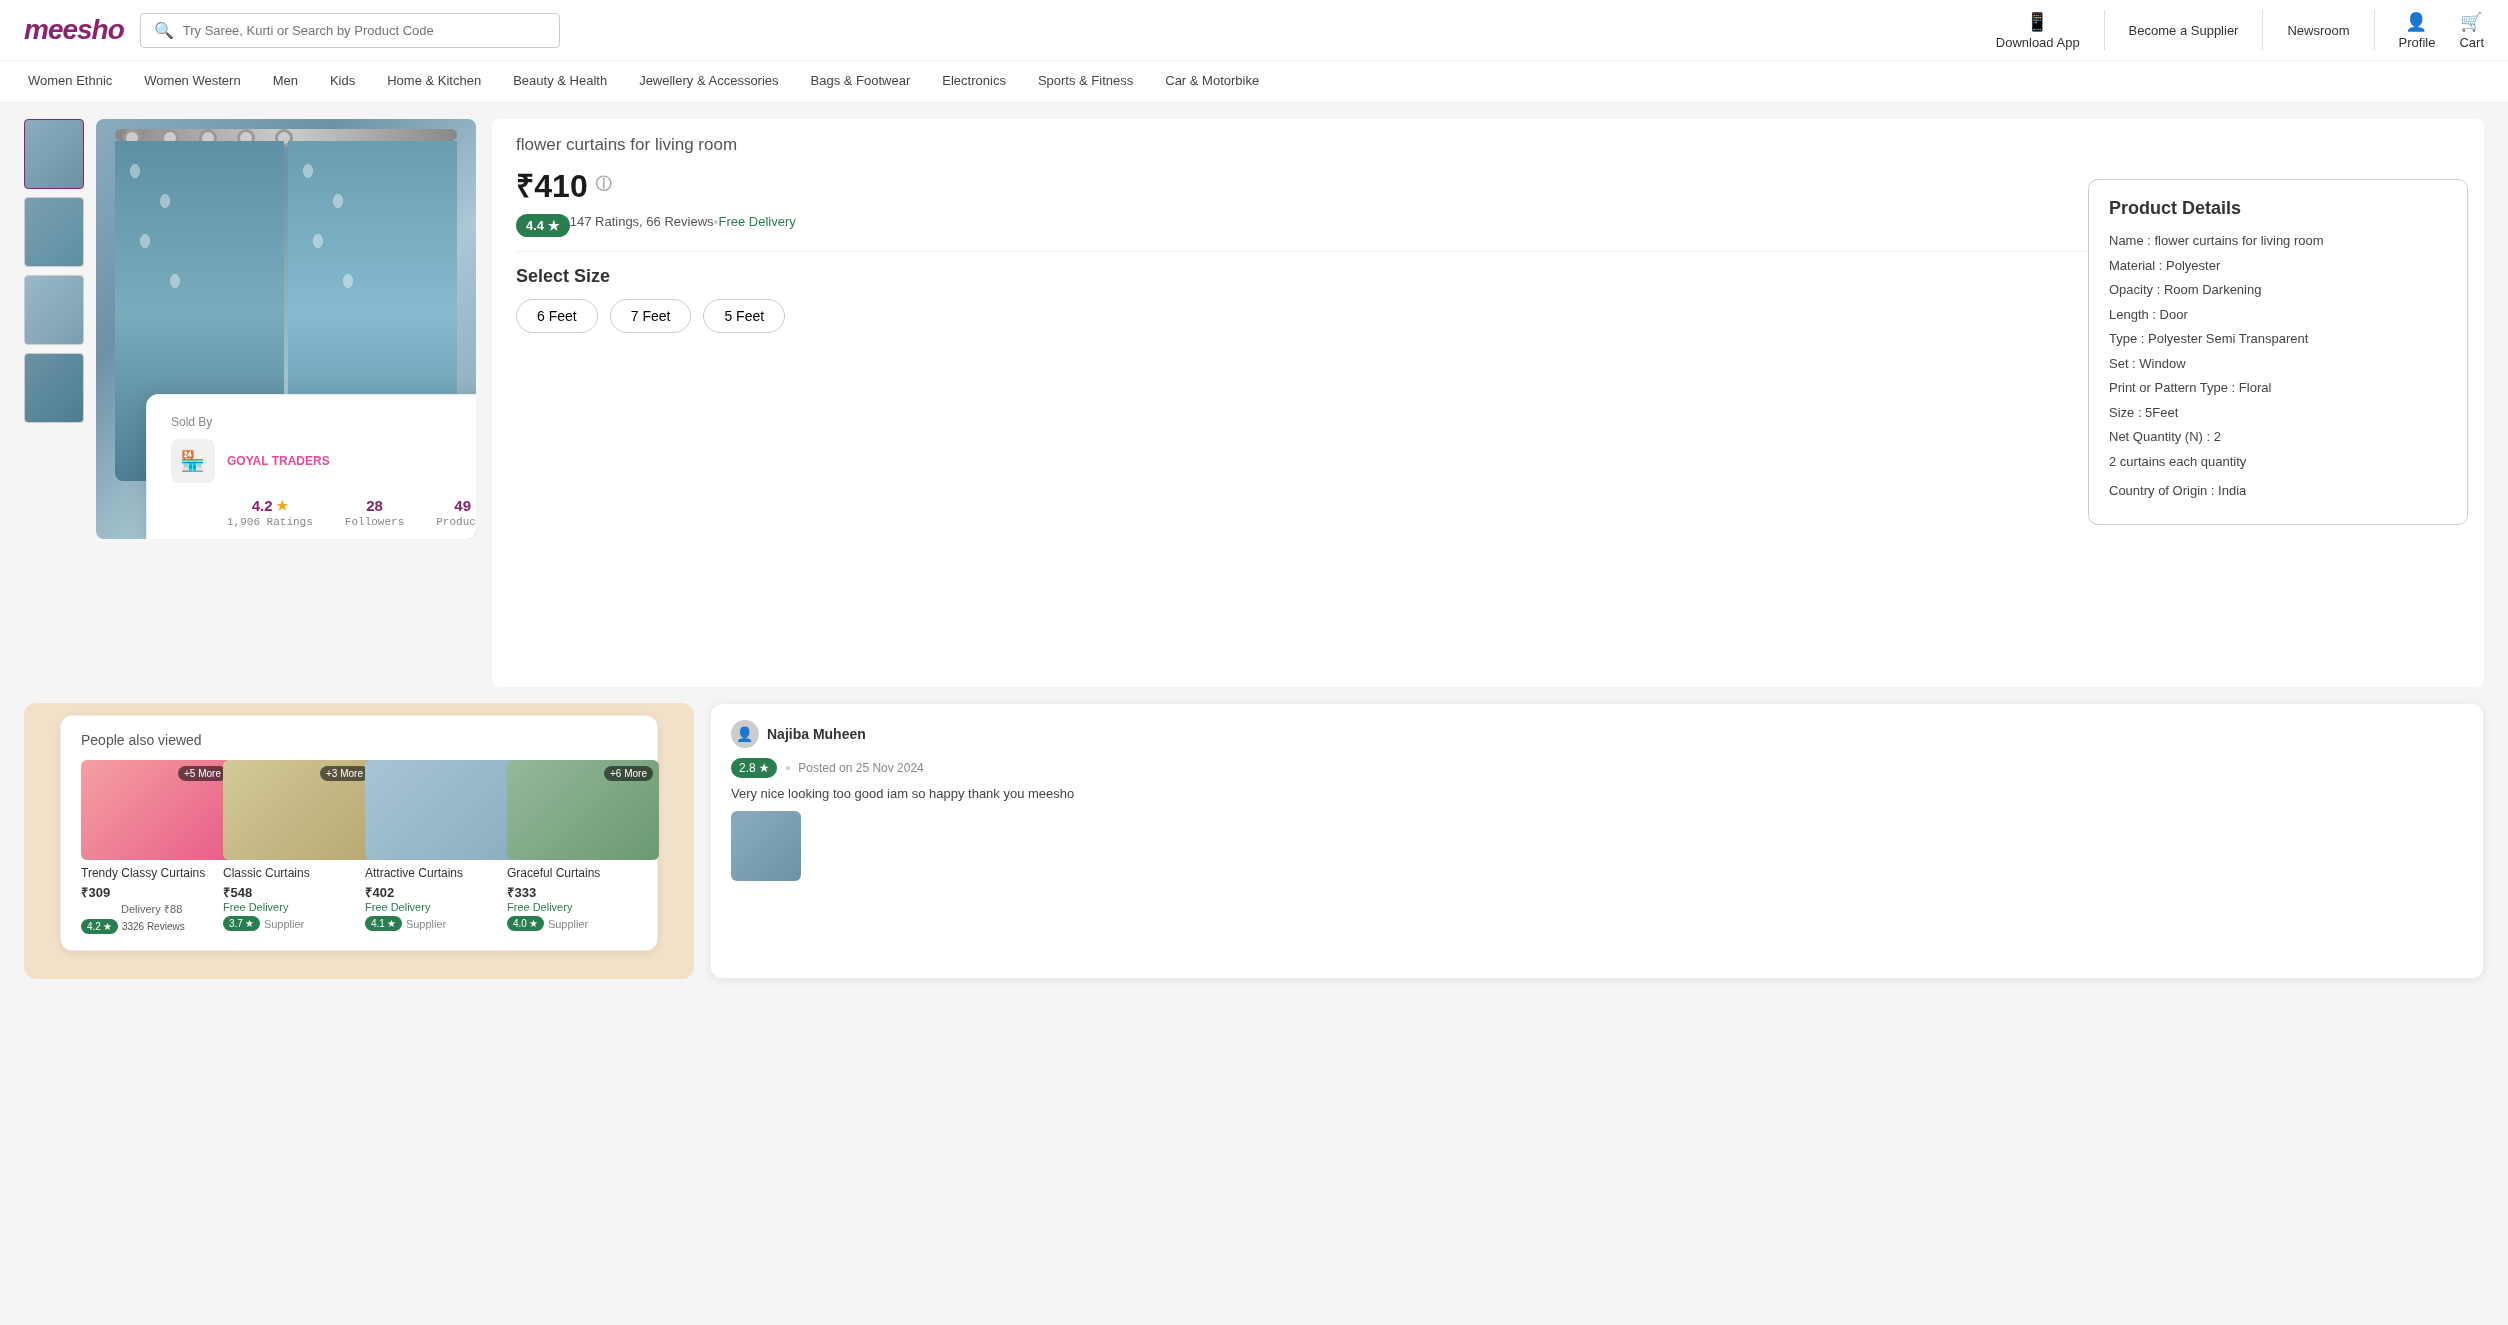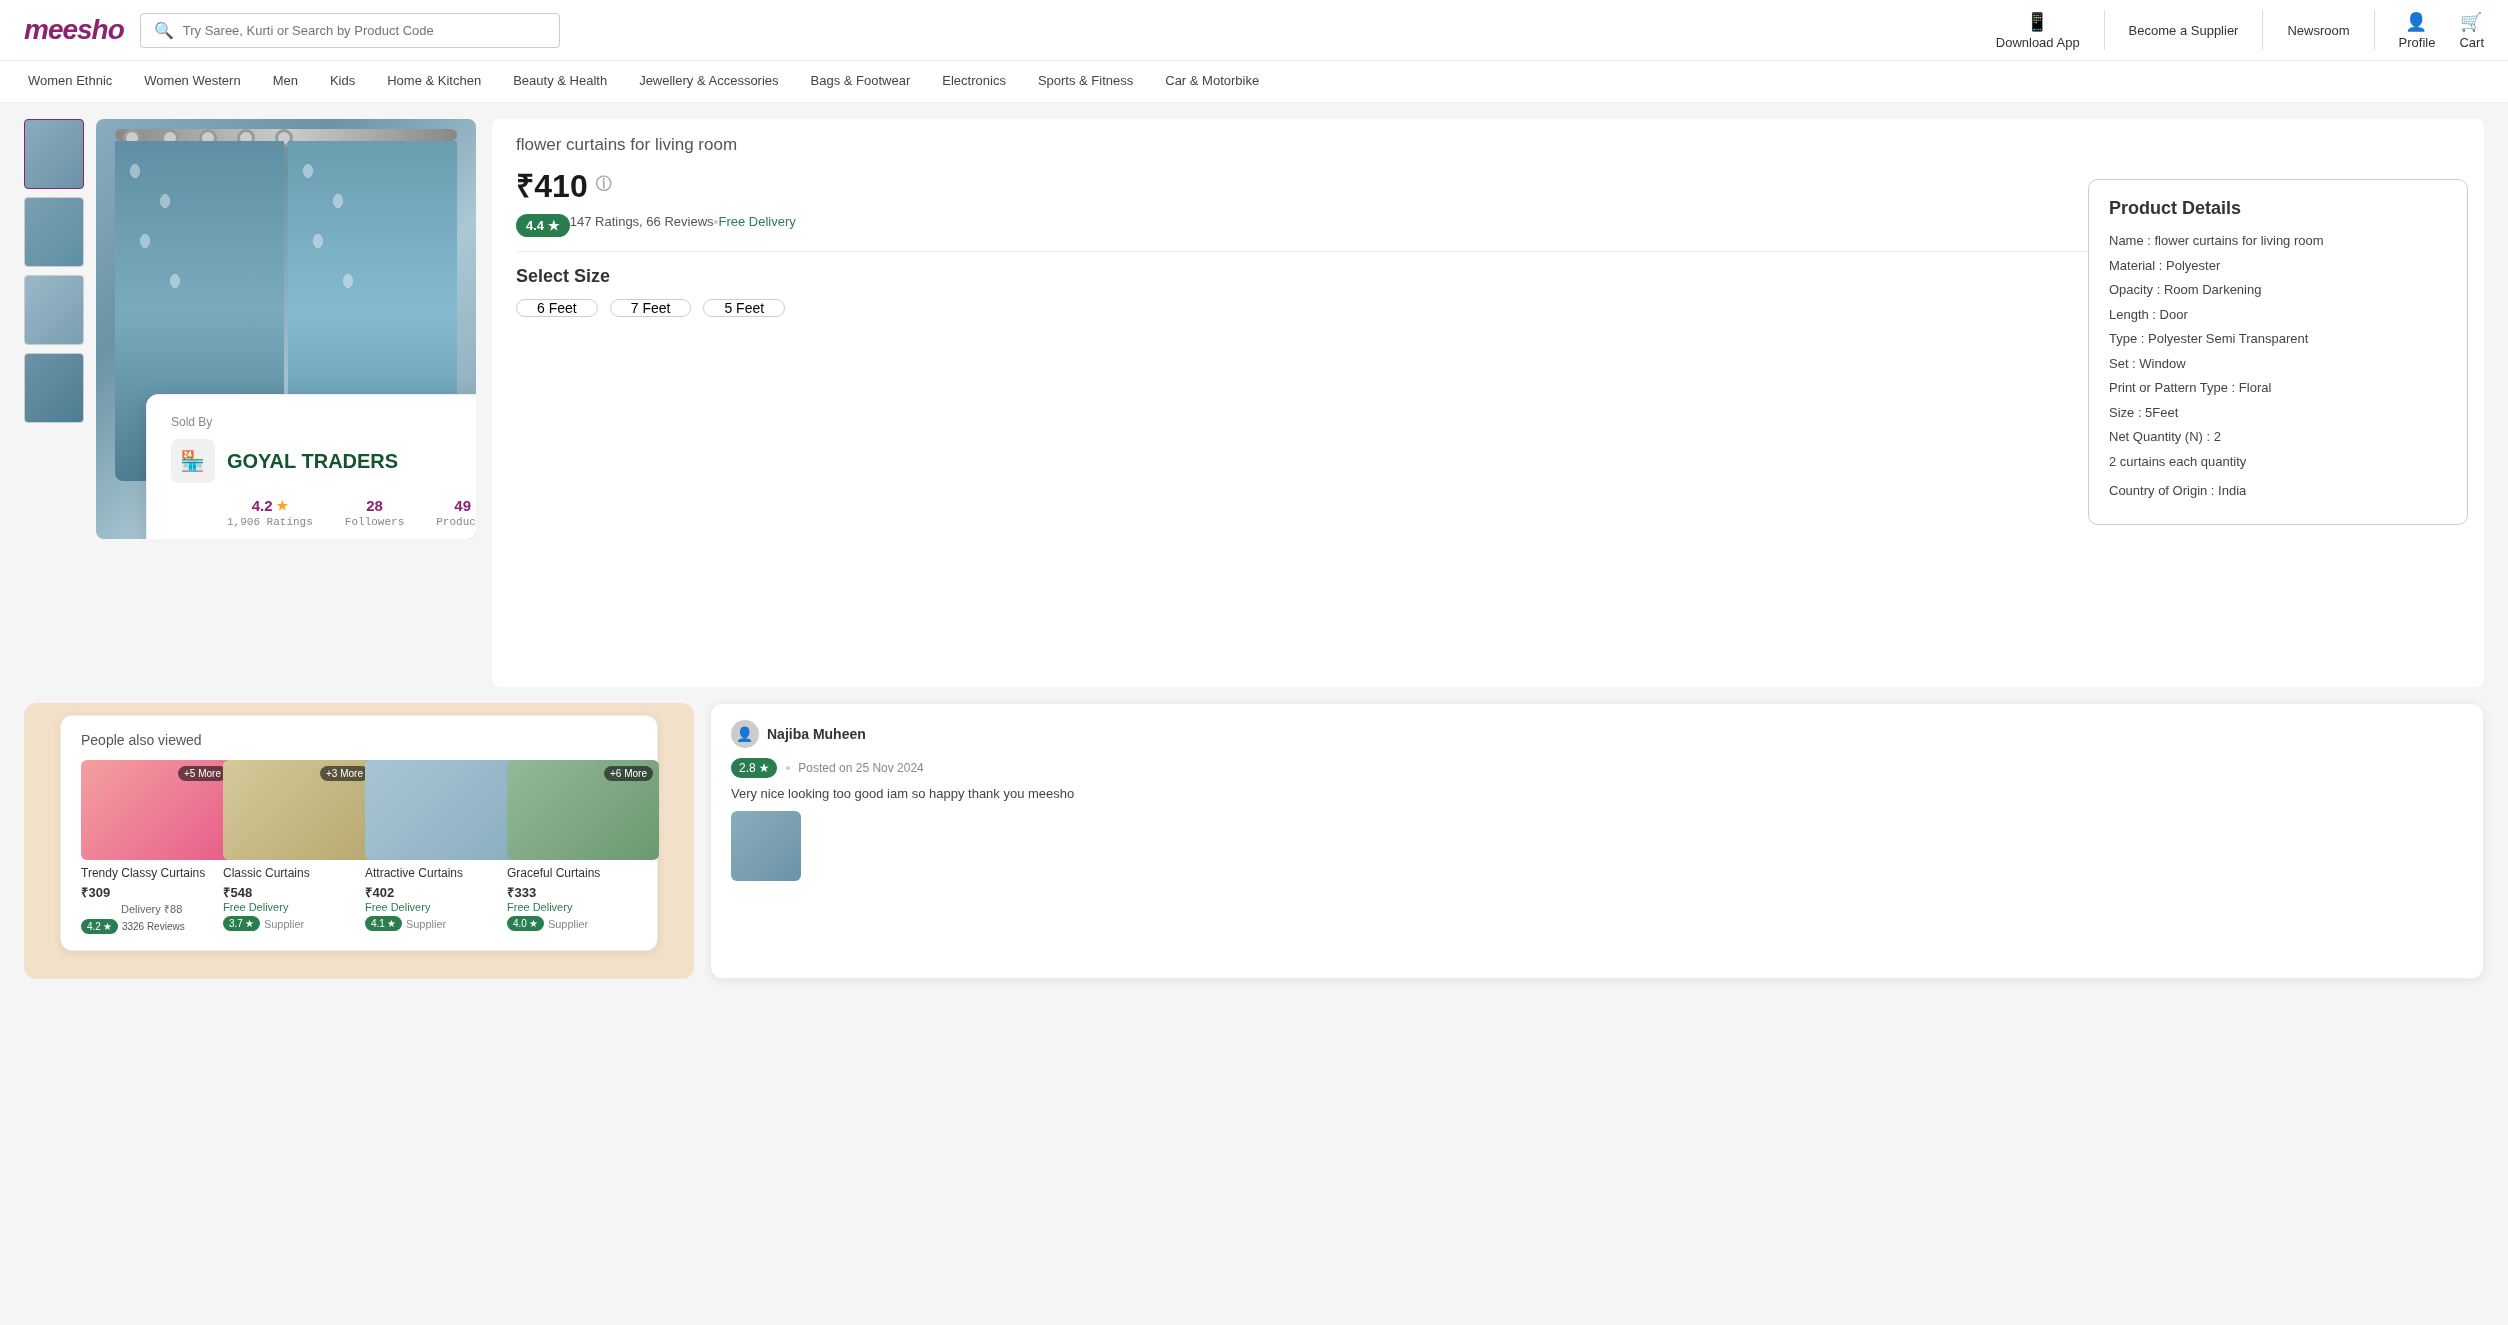--- a/index.html
+++ b/index.html
@@ -36,40 +36,40 @@
     .curtain-half.left { background: linear-gradient(180deg, #5e8fa4 0%, #7aabbd 50%, #4d7d92 100%); margin-right: 4px; }
     .curtain-half.right { background: linear-gradient(180deg, #6b9db0 0%, #85bad0 50%, #5a8fa2 100%); }
     .curtain-pattern { position: absolute; inset: 0; opacity: 0.4; background-image: radial-gradient(ellipse 8px 12px at 20px 30px, #fff 60%, transparent 60%), radial-gradient(ellipse 8px 12px at 50px 60px, #fff 60%, transparent 60%), radial-gradient(ellipse 8px 12px at 30px 100px, #fff 60%, transparent 60%), radial-gradient(ellipse 8px 12px at 60px 140px, #fff 60%, transparent 60%); }
     .ring { width: 18px; height: 18px; border-radius: 50%; border: 3px solid #999; background: #ccc; display: inline-block; margin: 0 8px; }
 
     
     .seller-popup { position: absolute; bottom: -10px; left: 50px; background: #fff; border-radius: 12px; box-shadow: 0 4px 20px rgba(0,0,0,0.15); padding: 20px 24px; width: 480px; z-index: 10; border: 1px solid #eee; }
     .seller-title { font-size: 12px; color: #888; margin-bottom: 10px; }
     .seller-info { display: flex; align-items: center; gap: 12px; }
     .seller-icon { width: 44px; height: 44px; background: #f0f0f0; border-radius: 8px; display: flex; align-items: center; justify-content: center; font-size: 20px; }
-    .seller-name { font-size: 20px; font-weight: 700; color: #14532d; flex: 1; }
+    .seller-name { font-size: 12px; font-weight: 700; color: #ec4899; flex: 1; }
     .seller-stats { display: flex; gap: 32px; margin-top: 14px; margin-left: 56px; }
     .stat { display: flex; flex-direction: column; align-items: center; gap: 2px; }
     .stat-value { font-size: 15px; font-weight: 700; color: #8b2371; display: flex; align-items: center; gap: 4px; }
     .stat-label { font-size: 11px; color: #888; font-family: Liberation Mono, monospace; }
     .star-icon { color: #ffa41c; font-size: 13px; }
 
     
     .product-panel { flex: 1; padding: 16px 24px; background: #fff; margin-left: 16px; border-radius: 8px; position: relative; }
     .product-title { font-size: 17px; font-weight: 400; color: #555; margin-bottom: 8px; }
     .product-price { font-size: 32px; font-weight: 700; color: #1a1a1a; margin-bottom: 8px; display: flex; align-items: center; gap: 8px; }
     .price-info-icon { font-size: 16px; color: #aaa; cursor: pointer; }
     .rating-row { display: flex; margin-bottom: 12px; }
     .rating-badge { background: #2a7d4f; color: #fff; padding: 4px 10px; border-radius: 20px; font-size: 13px; font-weight: 700; display: flex; align-items: center; gap: 4px; }
     .rating-text { color: #555; font-size: 13px; }
     .free-delivery { color: #2a7d4f; font-size: 13px; font-weight: 500; }
     .divider { border: none; border-top: 1px solid #eee; margin: 14px 0; }
     .select-size-title { font-size: 18px; font-weight: 600; margin-bottom: 12px; }
     .size-options { display: flex; gap: 12px; }
-    .size-btn { border: 1.5px solid #ccc; background: #fff; padding: 0 20px; border-radius: 20px; font-size: 14px; cursor: pointer; }
+    .size-btn { border: 1.5px solid #ccc; background: #fff; padding: 8px 20px; border-radius: 20px; font-size: 14px; cursor: pointer; }
 
     
     .product-details-box { position: absolute; top: 60px; right: 16px; border: 1.5px solid #ccc; border-radius: 10px; padding: 18px 20px; width: 380px; background: #fff; }
     .pd-title { font-size: 18px; font-weight: 700; margin-bottom: 12px; }
     .pd-row { font-size: 13px; color: #444; margin-bottom: 5px; line-height: 1.5; }
 
     
     .also-viewed { background: #fff; border-radius: 12px; margin: 0 24px 16px; padding: 16px 20px; box-shadow: 0 2px 8px rgba(0,0,0,0.08); border: 1px solid #eee; }
     .also-viewed-title { font-size: 14px; color: #555; margin-bottom: 12px; font-weight: 500; }
     .also-viewed-grid { display: flex; gap: 12px; }

